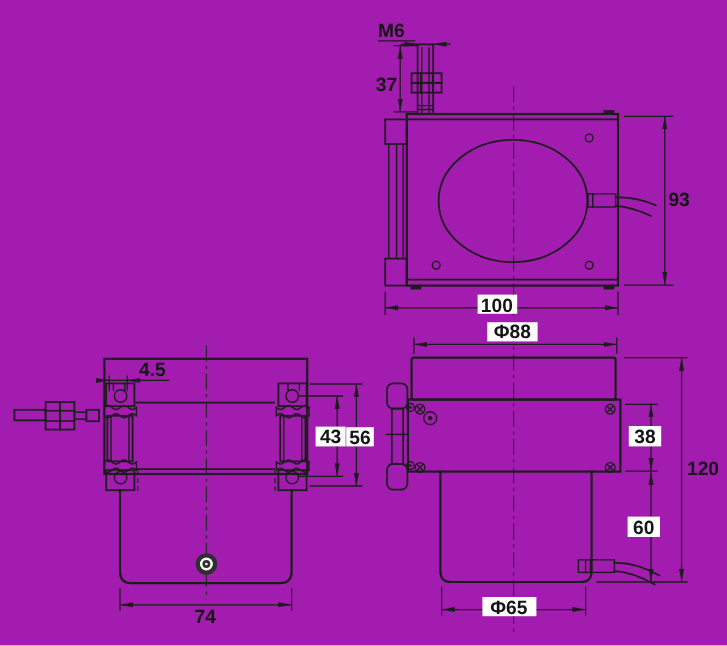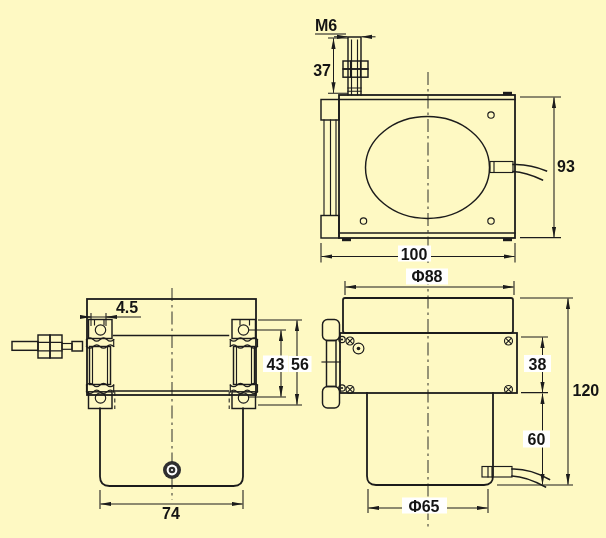--- a/index.html
+++ b/index.html
@@ -1,16 +1,16 @@
 <!DOCTYPE html>
 <html><head>
 <meta charset="utf-8">
 <style>
   html,body{margin:0;padding:0;background:#ffffff}
-  .stage{position:relative;width:606px;height:538px;background:#fef9c3;overflow:hidden}
+  .stage{position:relative;width:606px;height:538px;background:#a21caf;overflow:hidden}
   svg{display:block}
   .o1{fill:none;stroke:#1c1c1c;stroke-width:1.8;stroke-linecap:square}
   .o2{fill:none;stroke:#1c1c1c;stroke-width:1.45;stroke-linecap:square}
   .o3{fill:none;stroke:#1c1c1c;stroke-width:1.15;stroke-linecap:square}
   .d{fill:none;stroke:#1c1c1c;stroke-width:1.05}
   .cl{fill:none;stroke:#242424;stroke-width:.95;stroke-dasharray:13 4 2.5 4}
   .hd{fill:none;stroke:#1c1c1c;stroke-width:1.05;stroke-dasharray:4 2.8}
   .t{font:700 16px "Liberation Sans","DejaVu Sans",sans-serif;fill:#141414}
   .tm{text-anchor:middle}
   .te{text-anchor:end}

